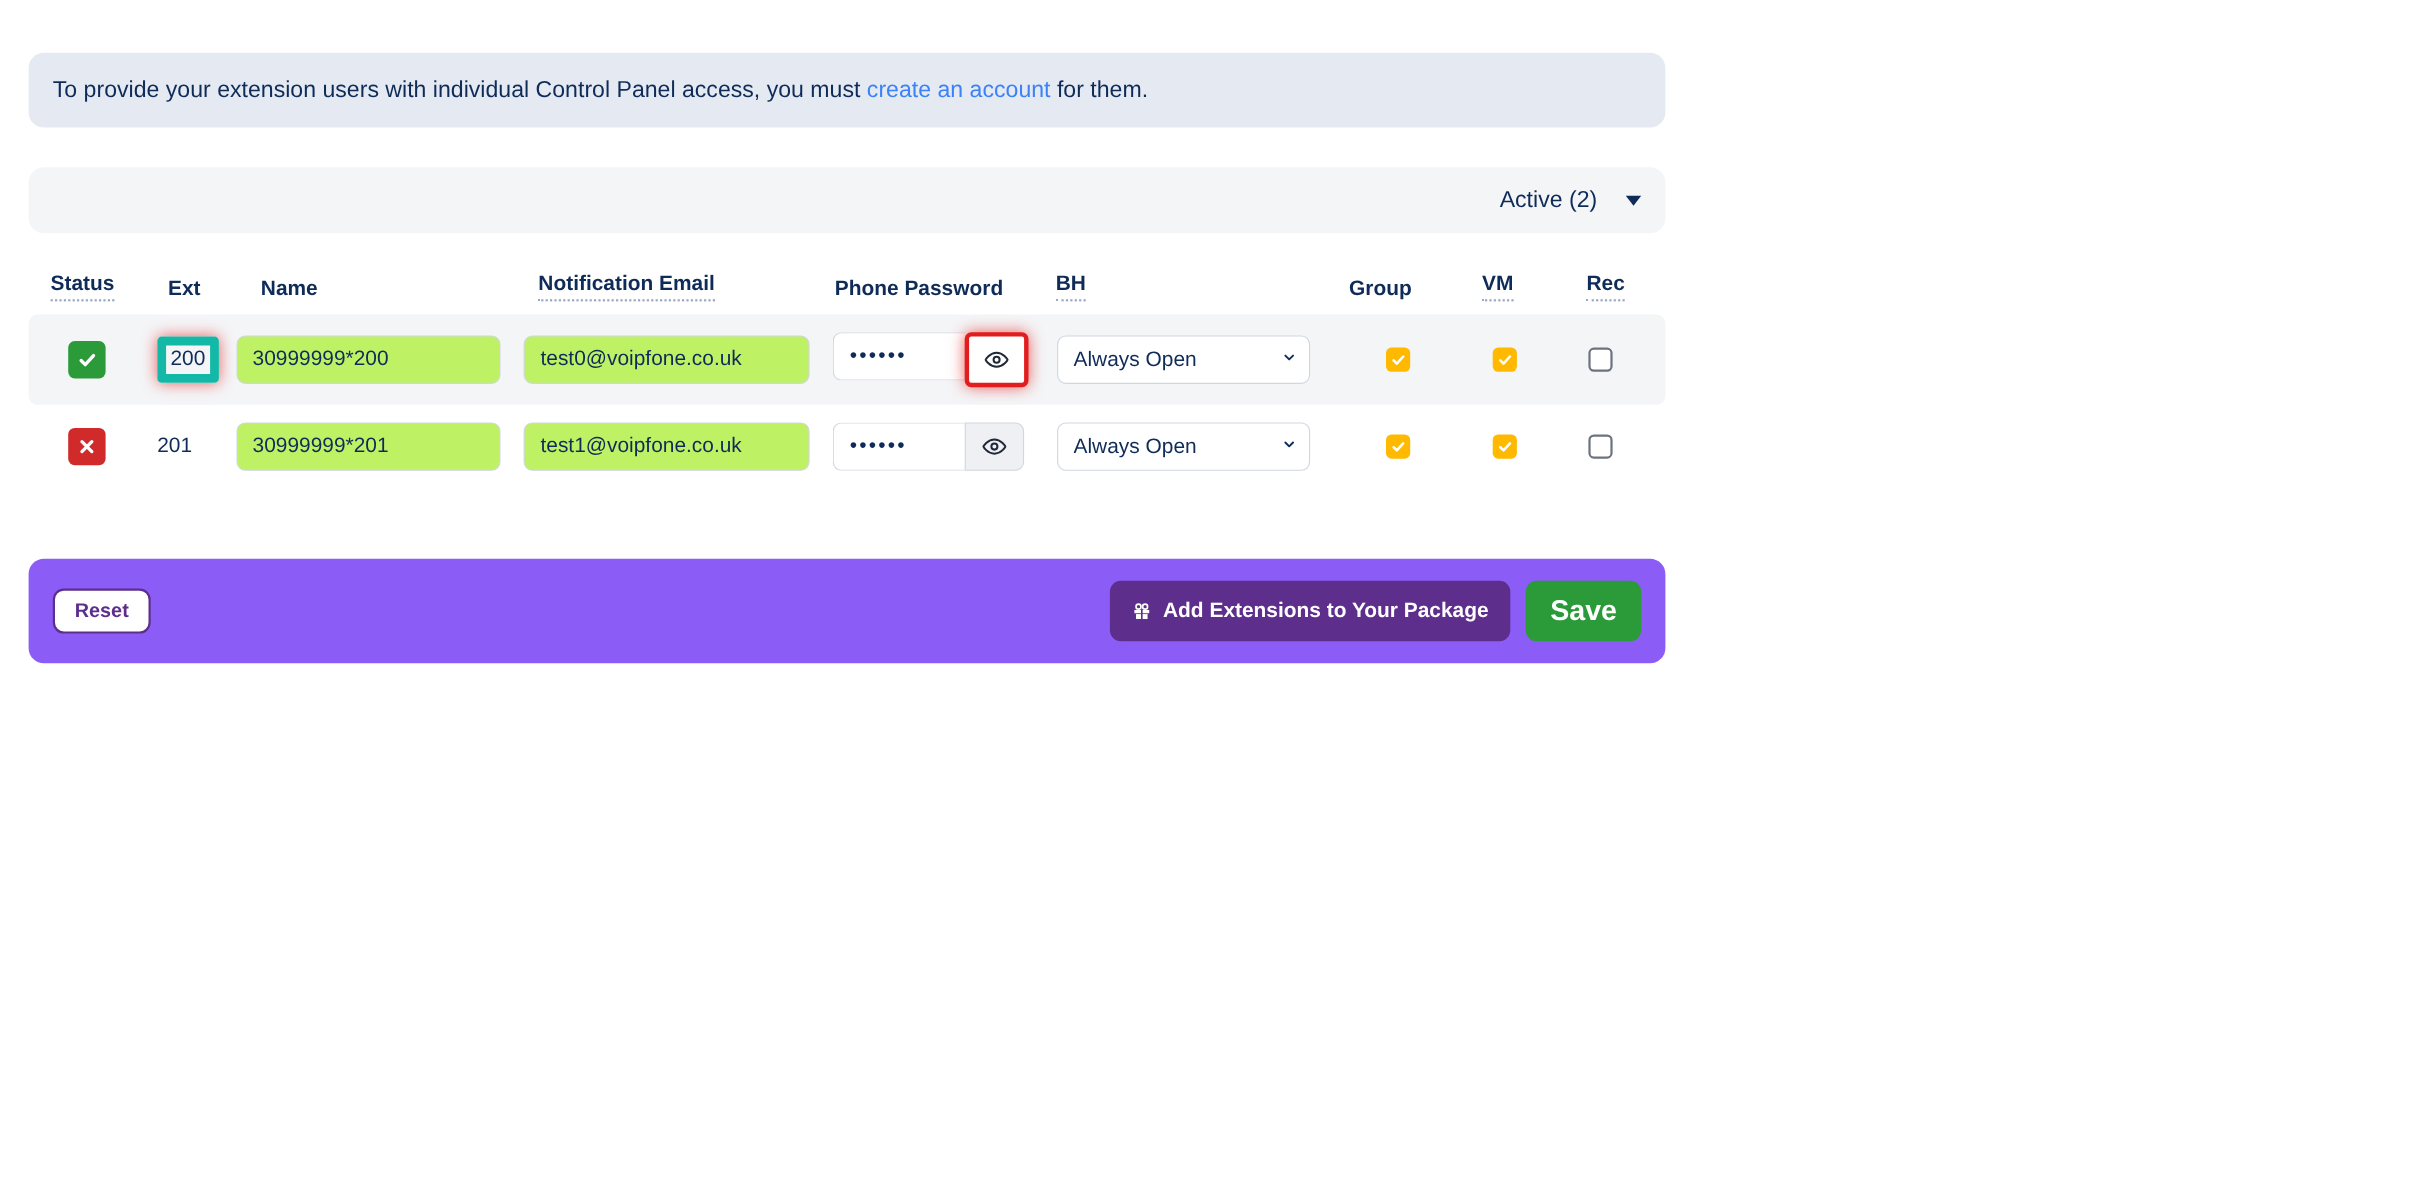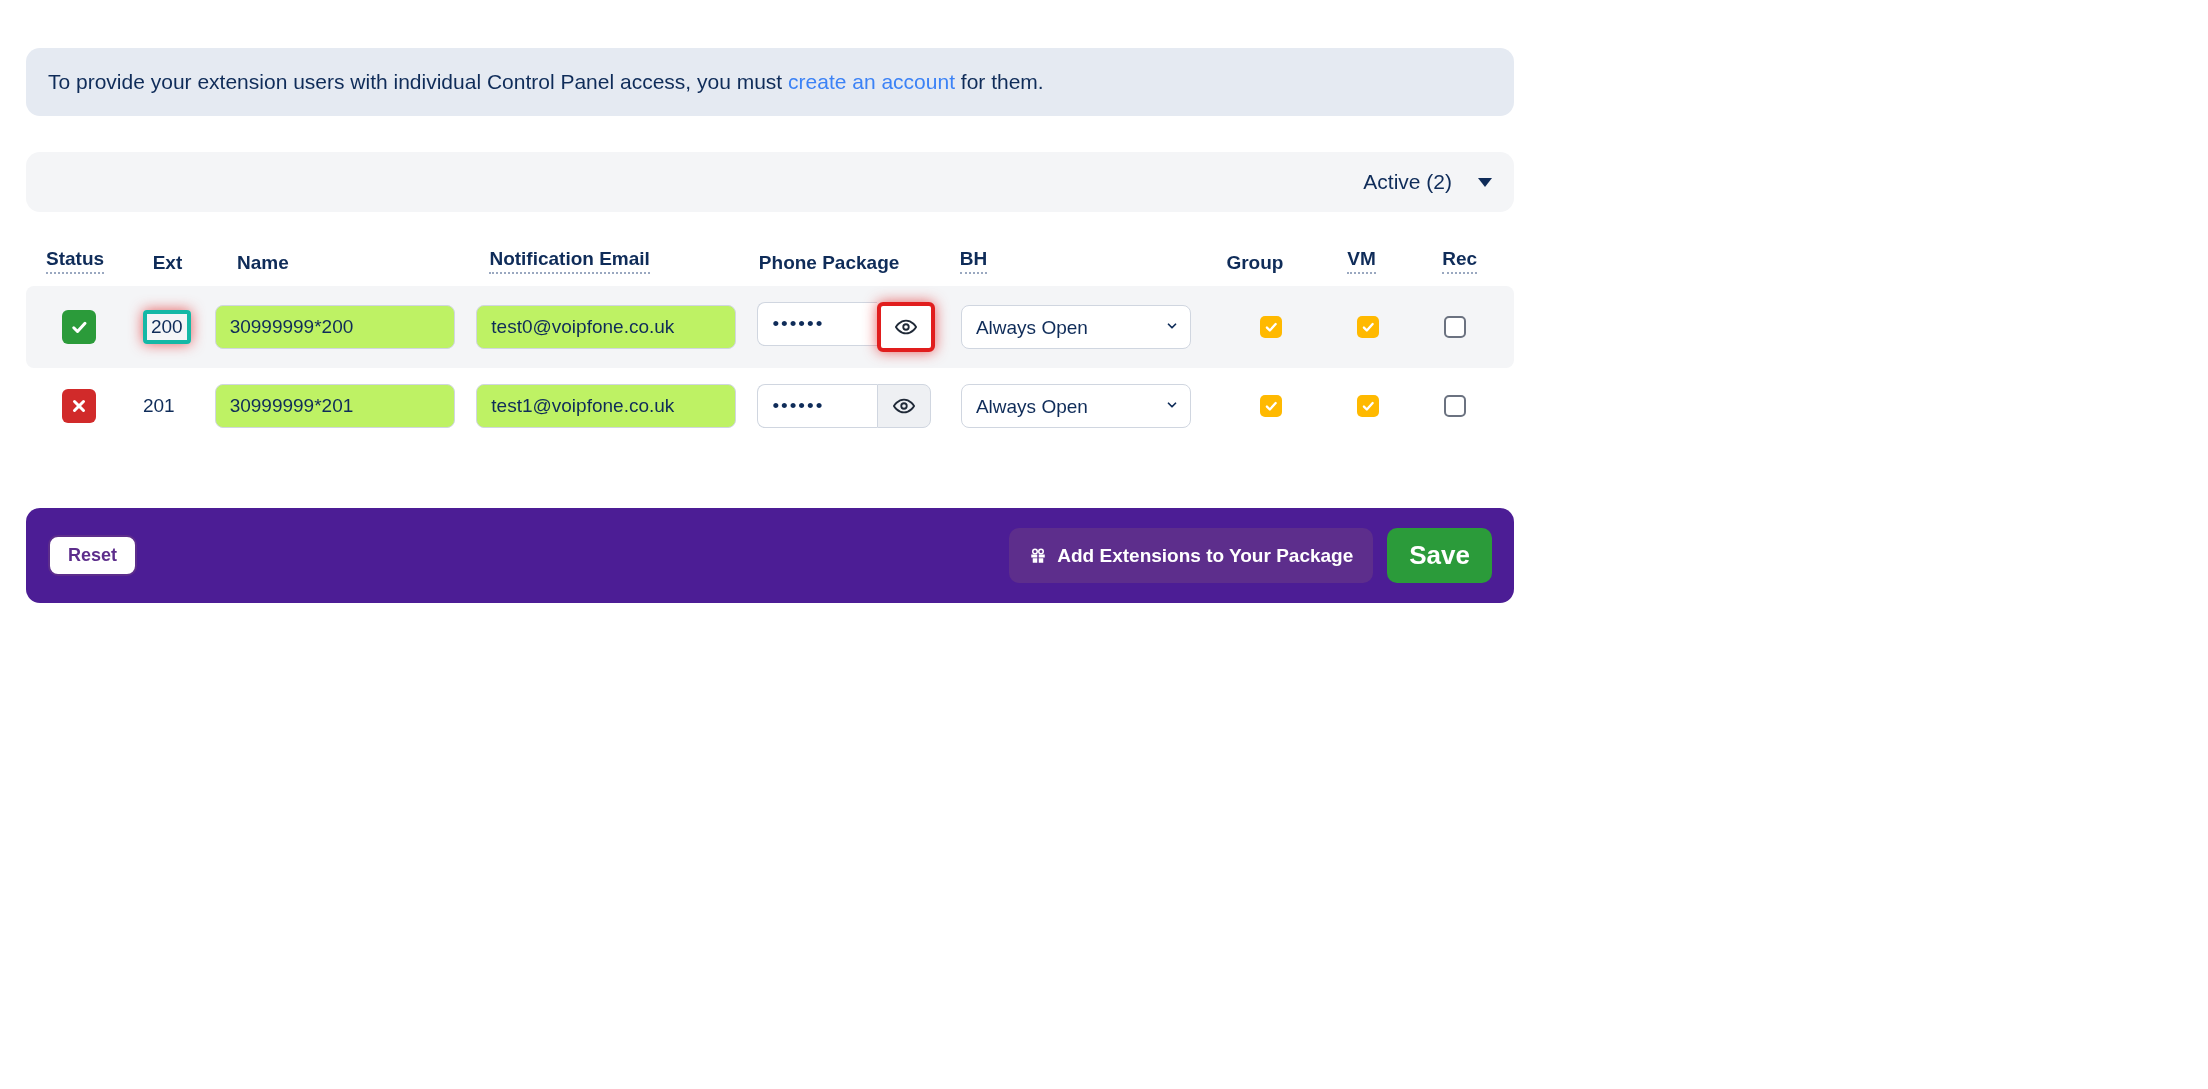--- a/index.html
+++ b/index.html
@@ -128,21 +128,21 @@
     margin-left: 16px;
   }
   .status-green { background: #2b9b3a; }
   .status-red { background: #d12a2a; }
   .status-badge svg { width: 18px; height: 18px; }
   .ext-val {
     font-size: 19px;
     color: #0f2c59;
   }
   .highlight-box {
-    border: 4px solid #14b8a6;
+    border: 8px solid #14b8a6;
     border-radius: 4px;
     padding: 2px 4px;
     box-shadow: 0 0 14px rgba(225,29,29,0.7);
     display: inline-block;
   }
   .text-input {
     width: 240px;
     height: 44px;
     border: 1px solid #d0d6e0;
     border-radius: 8px;
@@ -214,21 +214,21 @@
     align-items: center;
     justify-content: center;
     cursor: pointer;
   }
   .checkbox.checked { background: #ffb900; }
   .checkbox.unchecked { border: 2.5px solid #6b7280; background: #fff; }
   .checkbox svg { width: 14px; height: 14px; }
   .center { display:flex; justify-content:center; }
   .footer-bar {
     margin-top: 64px;
-    background: #4c1d95;
+    background: #8b5cf6;
     border-radius: 14px;
     padding: 20px 22px;
     display: flex;
     align-items: center;
     justify-content: space-between;
   }
   .reset-btn {
     background: #fff;
     border: 2px solid #5d2e8c;
     color: #5d2e8c;
@@ -279,21 +279,21 @@
       <span class="caret-down"></span>
     </div>
   </div>
 
   <div class="table-wrap">
     <div class="thead">
       <div class="col-status"><span class="dotted">Status</span></div>
       <div class="col-ext"><span>Ext</span></div>
       <div class="col-name"><span>Name</span></div>
       <div class="col-email"><span class="dotted">Notification Email</span></div>
-      <div class="col-pass"><span>Phone Package</span></div>
+      <div class="col-pass"><span>Phone Password</span></div>
       <div class="col-bh"><span class="dotted">BH</span></div>
       <div class="col-group"><span>Group</span></div>
       <div class="col-vm"><span class="dotted">VM</span></div>
       <div class="col-rec"><span class="dotted">Rec</span></div>
     </div>
 
     <div class="trow alt">
       <div class="col-status">
         <div class="status-badge status-green">
           <svg viewBox="0 0 24 24" fill="none" stroke="#fff" stroke-width="4" stroke-linecap="round" stroke-linejoin="round">

